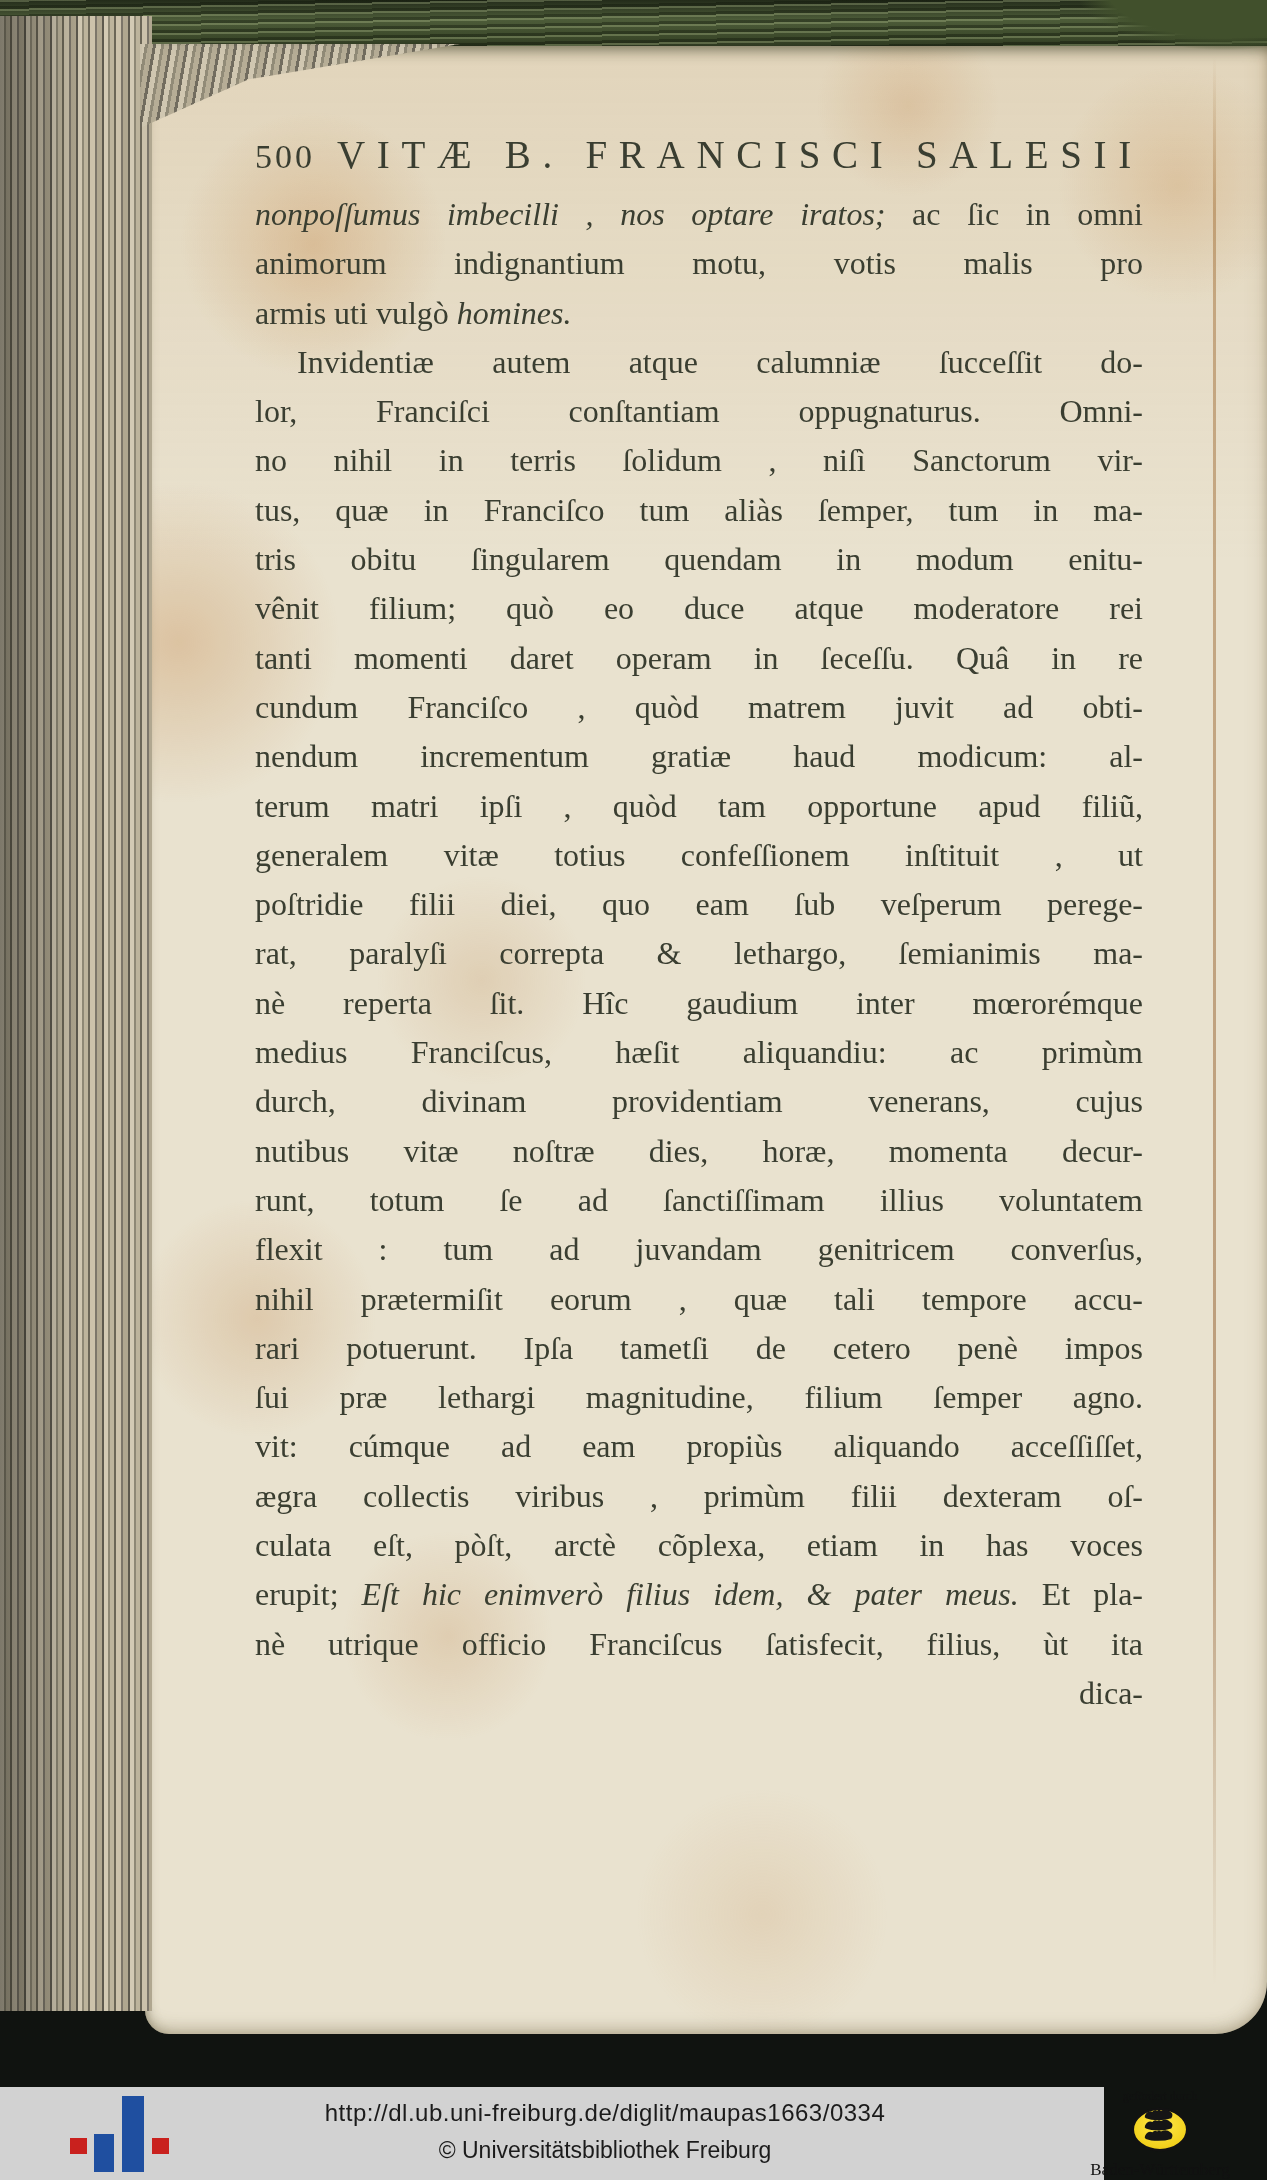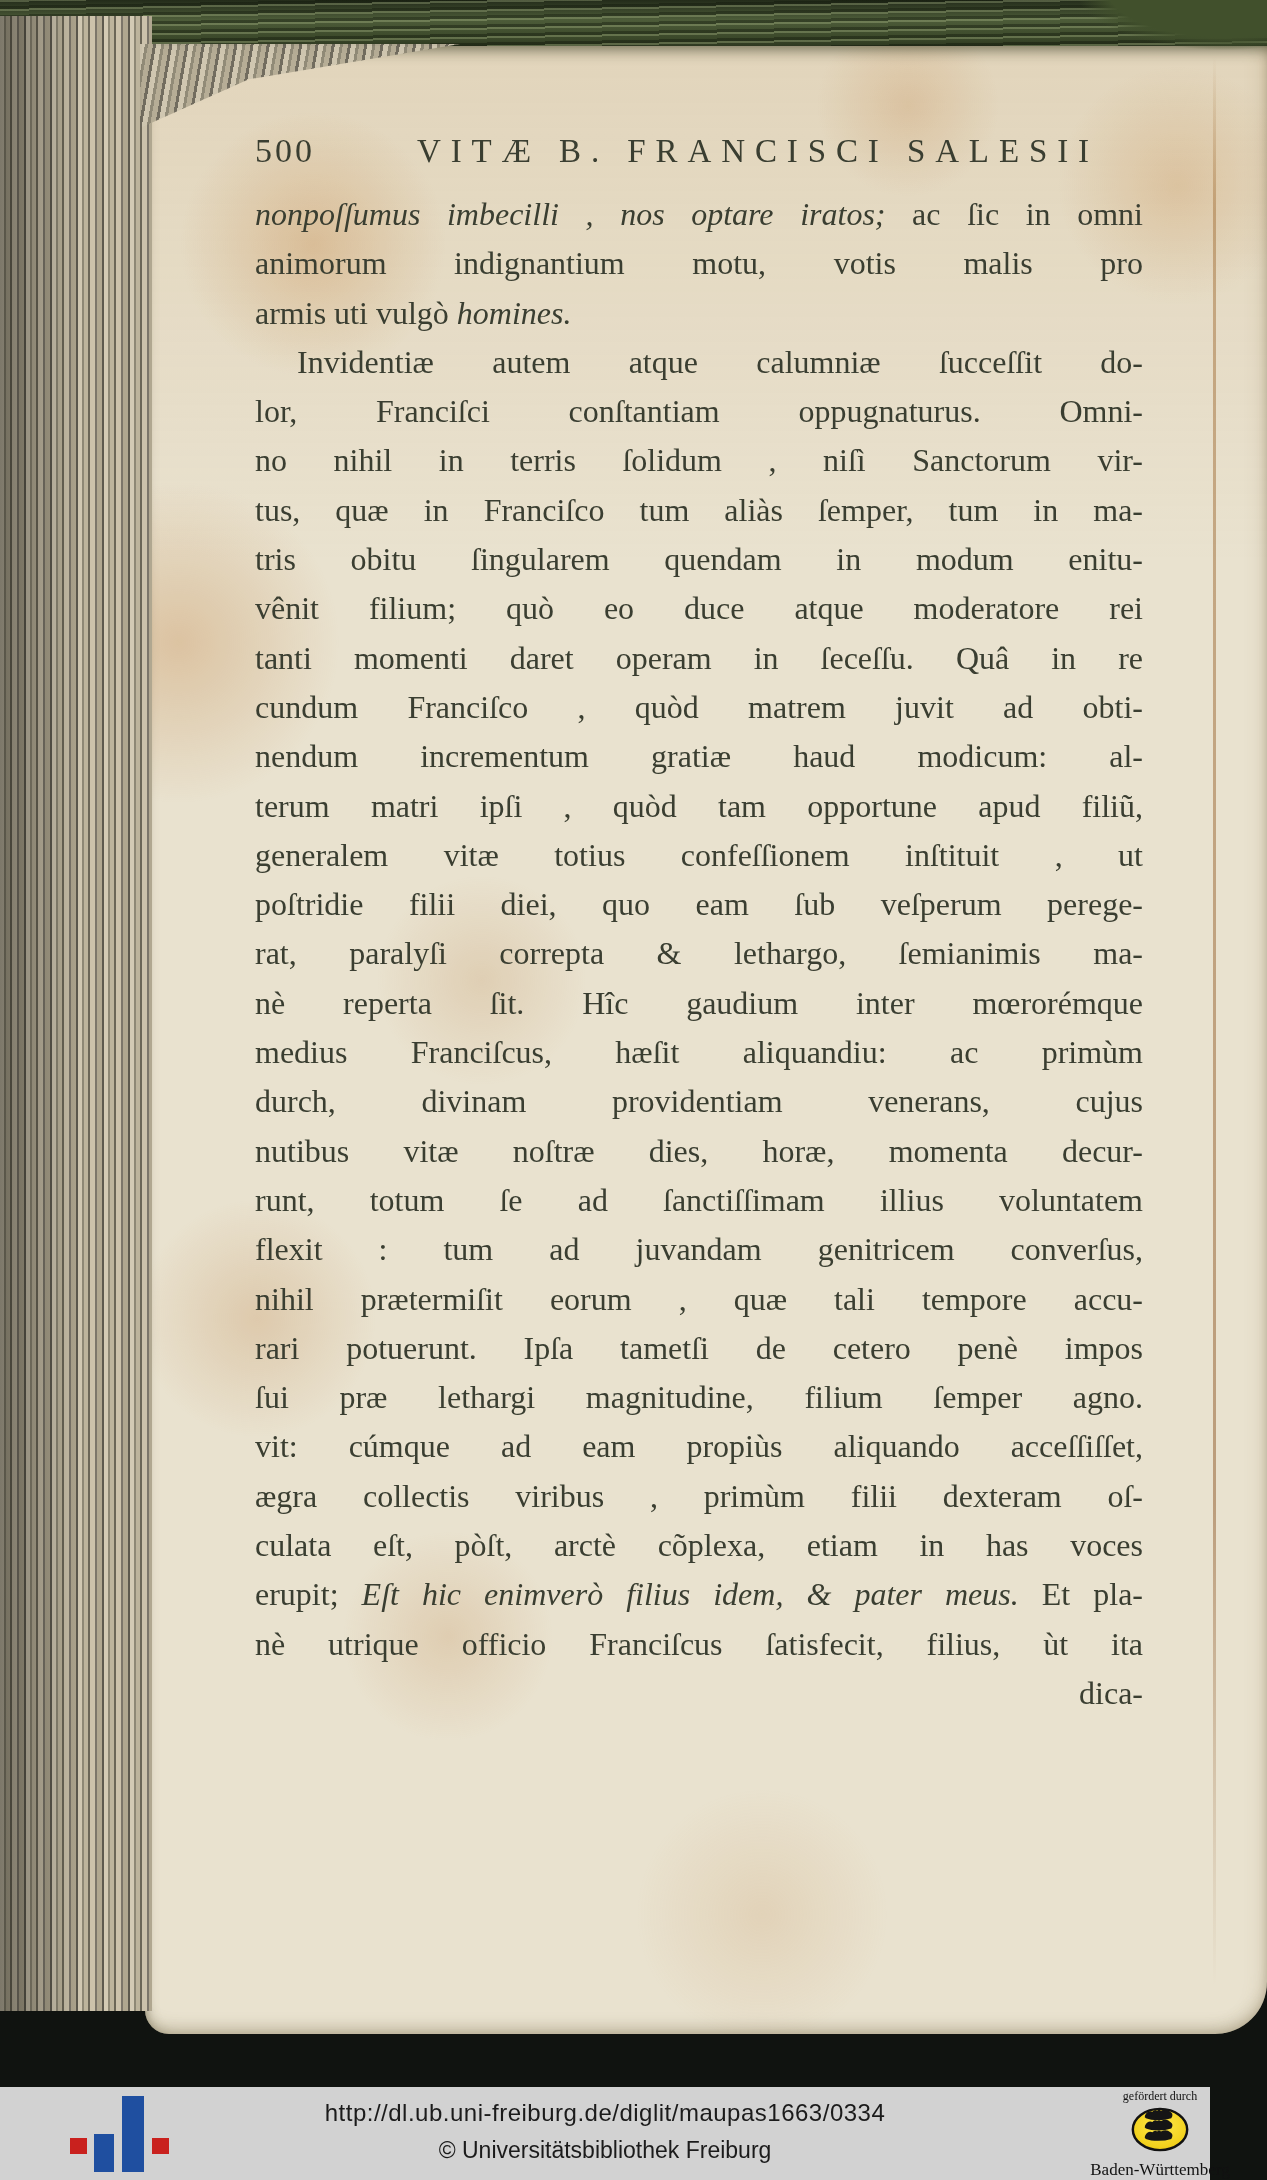--- a/index.html
+++ b/index.html
@@ -49,30 +49,30 @@
       radial-gradient(circle 180px at 55% 94%, rgba(210,150,85,.16), rgba(210,150,85,0) 70%),
       linear-gradient(180deg, rgba(210,165,105,.16), rgba(210,165,105,0) 26%);
     mix-blend-mode:multiply;}
   .crease{position:absolute;left:1068px;top:10px;width:3px;height:1930px;z-index:2;
     background:linear-gradient(180deg, rgba(165,115,60,0), rgba(165,115,60,.5) 8%, rgba(150,100,55,.55) 75%, rgba(150,100,55,0));}
 
   
   .text-block{position:absolute;left:110px;top:86px;width:888px;z-index:3;color:#3a3e31;}
   .header-line{display:flex;align-items:baseline;height:58px;font-size:34px;}
   .pagenum{width:118px;letter-spacing:3px;}
-  .runtitle{flex:1;text-align:center;letter-spacing:.30em;font-size:33px;white-space:nowrap;}
+  .runtitle{flex:1;text-align:center;letter-spacing:.30em;font-size:39px;white-space:nowrap;}
   .line{height:49.3px;line-height:49px;font-size:32px;
         text-align:justify;text-align-last:justify;white-space:nowrap;}
   .line.no-just{text-align:left;text-align-last:left;}
   .line.indent{padding-left:42px;}
   .line .it{font-style:italic;}
   .catchword{height:49px;line-height:49px;font-size:32px;text-align:right;}
 
   
-  .footer{position:absolute;left:0;top:2087px;width:1210px;height:93px;z-index:10;background:#d2d2d2;}
+  .footer{position:absolute;left:0;top:2087px;width:1104px;height:93px;z-index:10;background:#d2d2d2;}
   .ub-logo{position:absolute;left:70px;top:9px;width:110px;height:78px;}
   .ub-logo span{position:absolute;display:block;}
   .ub-logo .bt{left:52px;top:0;width:22px;height:76px;background:#1f4fa0;}
   .ub-logo .bm{left:24px;top:38px;width:20px;height:38px;background:#1f4fa0;}
   .ub-logo .lr{left:0;top:42px;width:17px;height:16px;background:#c9211e;}
   .ub-logo .rr{left:82px;top:42px;width:17px;height:16px;background:#c9211e;}
   .footer-center{position:absolute;left:0;top:0;width:1210px;text-align:center;color:#1b1b1b;
                  font-family:"Liberation Sans","DejaVu Sans",sans-serif;}
   .url{margin-top:12px;font-size:24px;letter-spacing:.5px;}
   .copyright{margin-top:10px;font-size:23px;}

